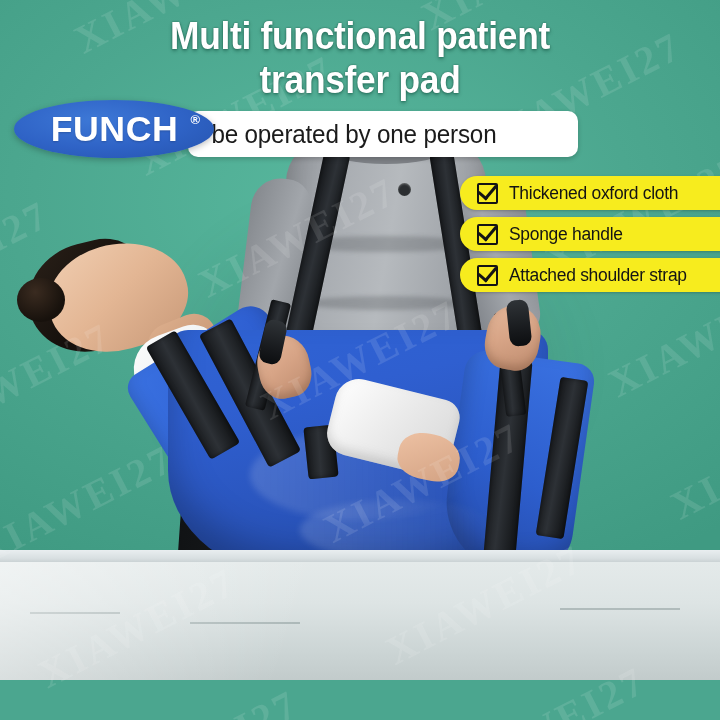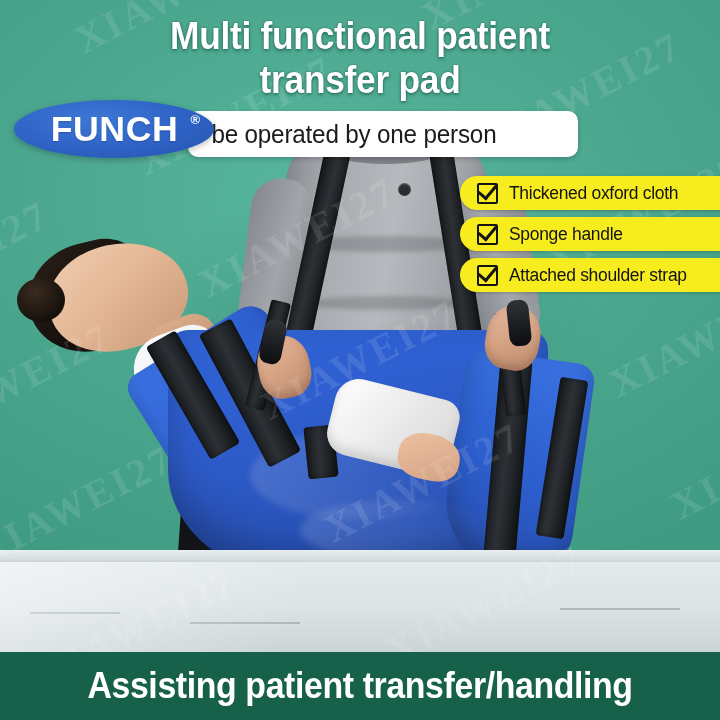--- a/index.html
+++ b/index.html
@@ -446,17 +446,14 @@
     <div class="badge">
       <span class="badge-check"></span>
       <span class="badge-label">Sponge handle</span>
     </div>
     <div class="badge">
       <span class="badge-check"></span>
       <span class="badge-label">Attached shoulder strap</span>
     </div>
   </div>
 
-  <div class="bottom-banner">
-    <span class="bottom-text">Assisting patient transfer/handling</span>
-  </div>
 
 </div>
 
 </body></html>

